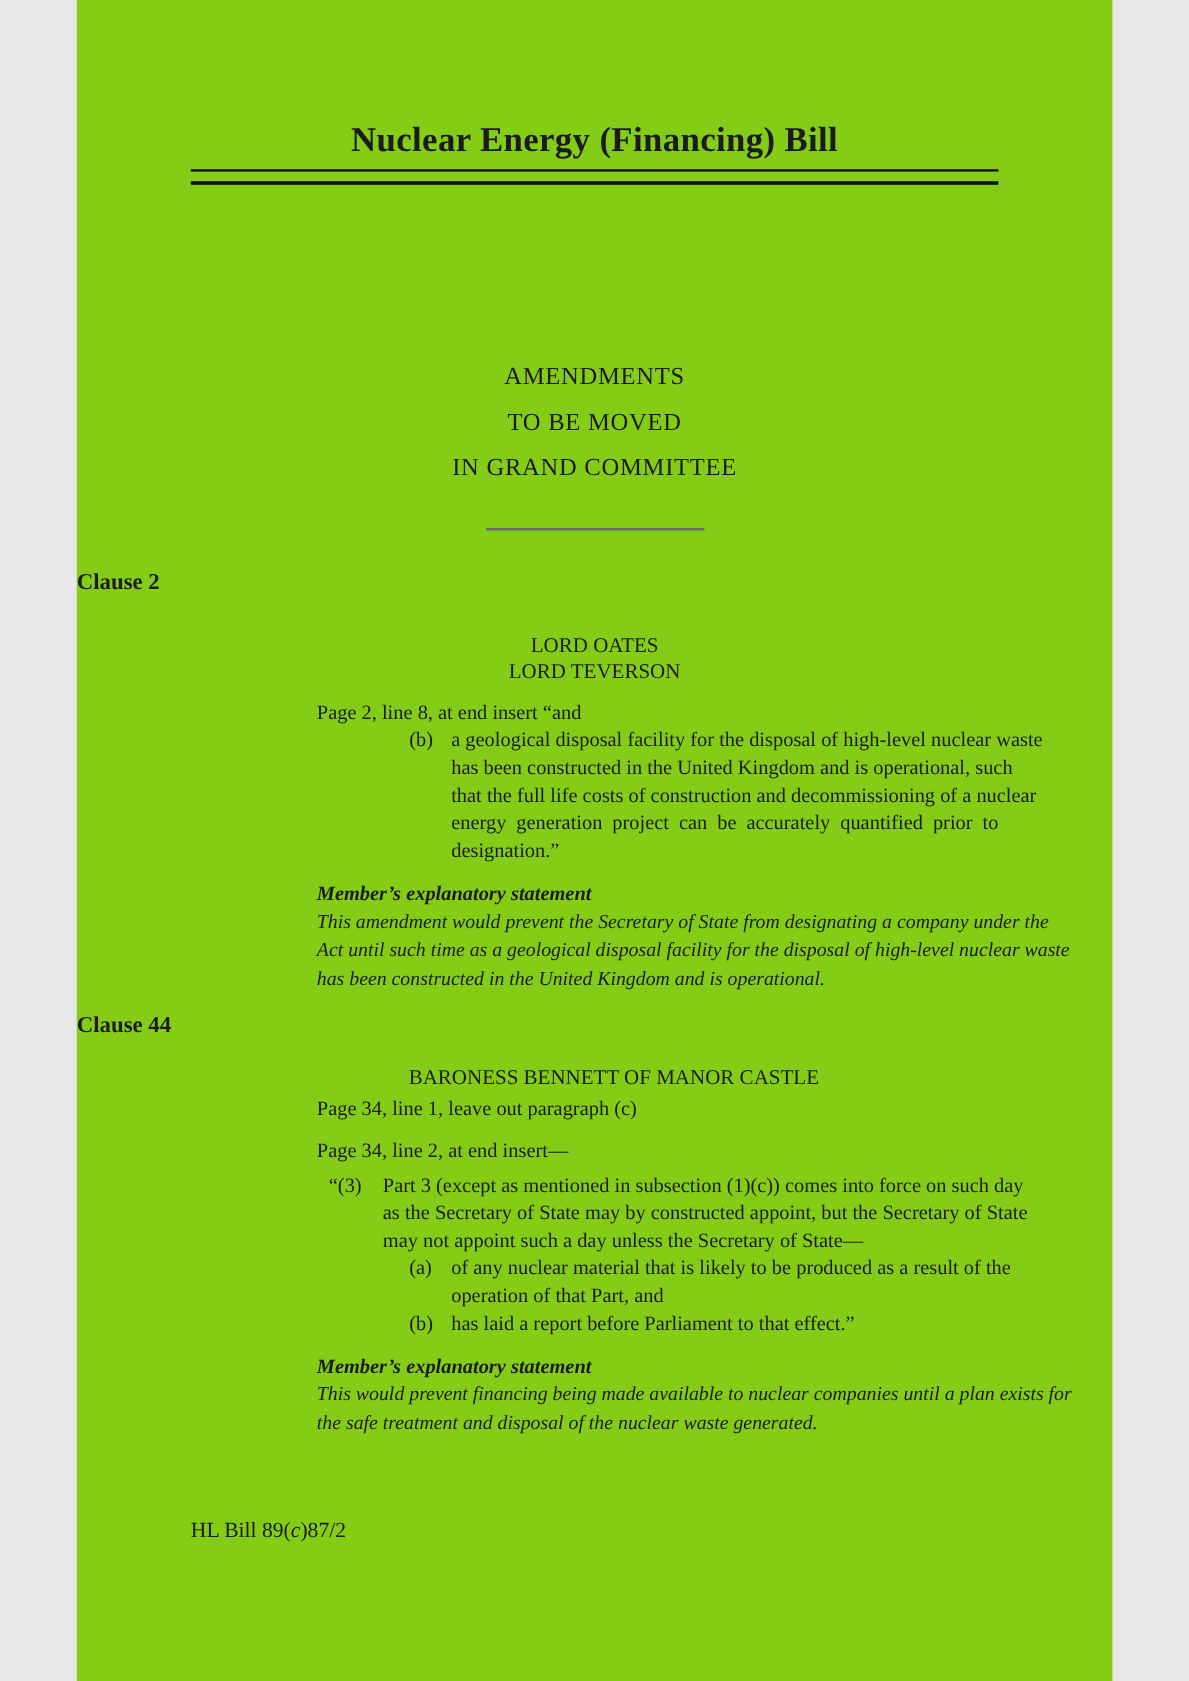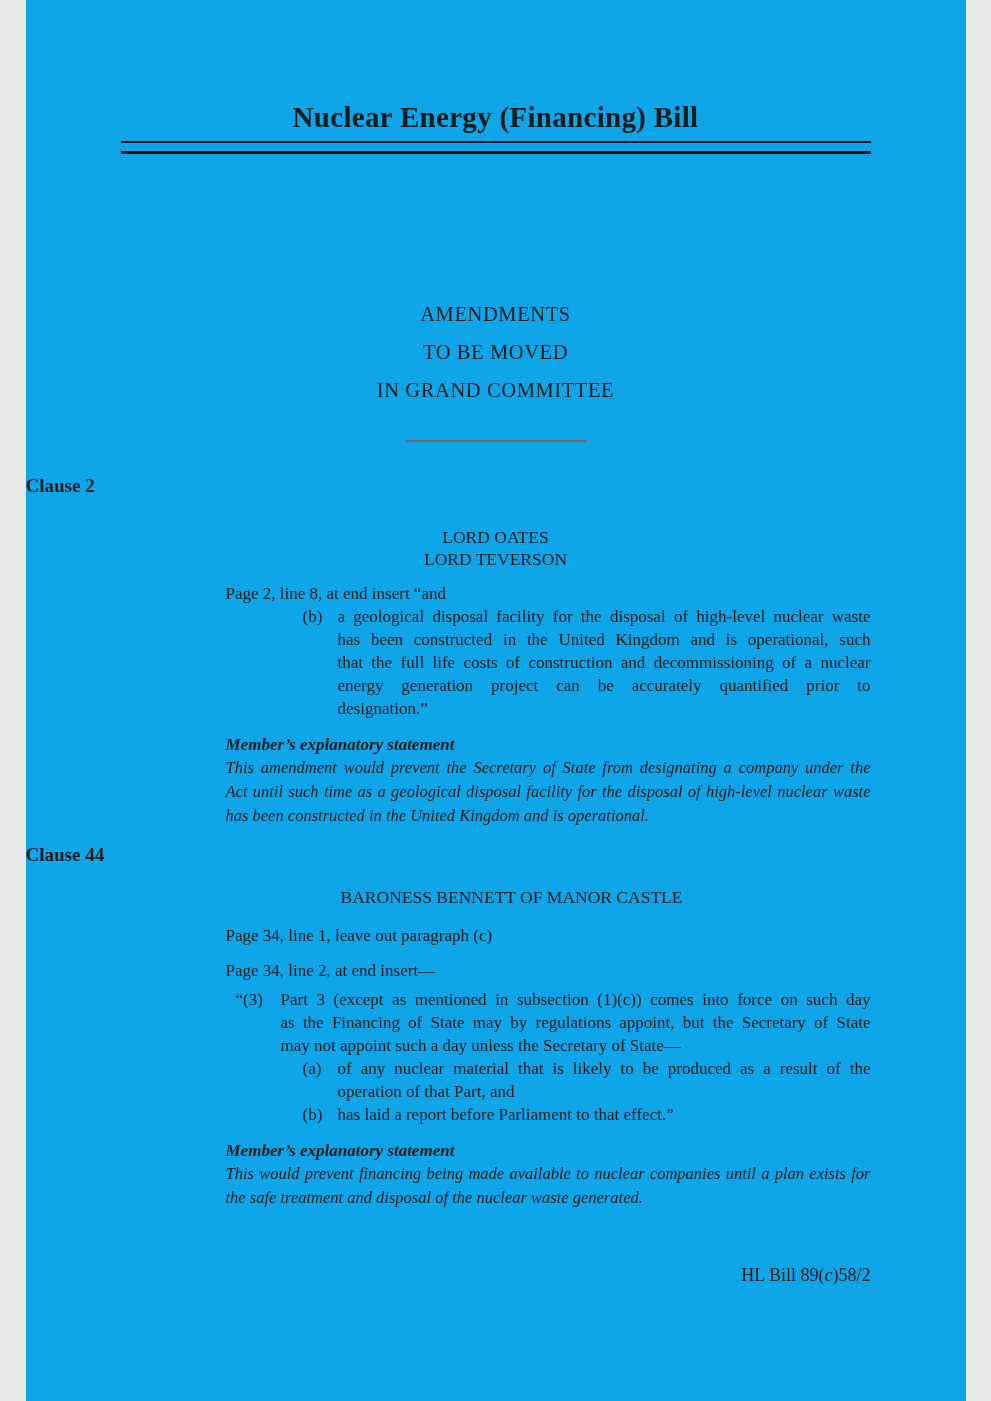--- a/index.html
+++ b/index.html
@@ -1,20 +1,20 @@
 <!DOCTYPE html>
 <html><head>
 <meta charset="utf-8">
 <style>
   html,body { margin:0; padding:0; background:#e8e8e8; }
   .page {
     position:relative;
-    width:940px; height:1401px;
+    width:863px; height:1401px;
     margin:0 auto;
-    background:#0ea5e9;
+    background:#84cc16;
     color:#1b1b1b;
     font-family:"Liberation Serif", serif;
     overflow:hidden;
   }
   
   .bill-title {
     padding-top:101px;
     text-align:center;
     font-size:29px;
     font-weight:bold;
@@ -70,21 +70,21 @@
     font-style:italic;
     font-size:16.5px;
   }
   .exp-head { font-weight:bold; font-size:17px; line-height:22px; }
   .exp-line { line-height:24px; }
   
   .footer {
     position:absolute;
     left:95px; right:95px; bottom:115px;
     display:flex;
-    justify-content:flex-end;
+    justify-content:flex-start;
     font-size:18px;
   }
   .footer .italic { font-style:italic; }
 </style>
 </head>
 <body>
 
 <div class="page">
 
   <div class="bill-title">Nuclear Energy (Financing) Bill</div>
@@ -124,29 +124,29 @@
     <div class="exp-line jline">Act until such time as a geological disposal facility for the disposal of high-level nuclear waste</div>
     <div class="exp-line jline last">has been constructed in the United Kingdom and is operational.</div>
   </div>
 
   <div class="clause-head" style="margin-top:16px;">Clause 44</div>
 
   <div class="movers" style="margin-top:20px;margin-left:32px;">
     <div class="mover-name">BARONESS BENNETT OF MANOR CASTLE</div>
   </div>
 
-  <div class="amend-lead" style="margin-top:16px;">Page 34, line 1, leave out paragraph (c)</div>
+  <div class="amend-lead" style="margin-top:4px;">Page 34, line 1, leave out paragraph (c)</div>
 
   <div class="amend-lead spaced">Page 34, line 2, at end insert—</div>
 
   <div class="prov level-3">
     <span class="prov-label">“(3)</span>
     <div class="prov-text">
       <div class="jline">Part 3 (except as mentioned in subsection (1)(c)) comes into force on such day</div>
-      <div class="jline">as the Financing of State may by regulations appoint, but the Secretary of State</div>
+      <div class="jline">as the Secretary of State may by constructed appoint, but the Secretary of State</div>
       <div class="jline last">may not appoint such a day unless the Secretary of State—</div>
     </div>
   </div>
 
   <div class="prov level-b">
     <span class="prov-label">(a)</span>
     <div class="prov-text">
       <div class="jline">of any nuclear material that is likely to be produced as a result of the</div>
       <div class="jline last">operation of that Part, and</div>
     </div>
@@ -160,16 +160,16 @@
   </div>
 
   <div class="explanatory">
     <div class="exp-head">Member’s explanatory statement</div>
     <div class="exp-line jline">This would prevent financing being made available to nuclear companies until a plan exists for</div>
     <div class="exp-line jline last">the safe treatment and disposal of the nuclear waste generated.</div>
   </div>
 
   <div class="footer">
     <span><span>HL Bill 89(</span><span class="italic">c</span><span>)</span></span>
-    <span>58/2</span>
+    <span>87/2</span>
   </div>
 
 </div>
 
 </body></html>

